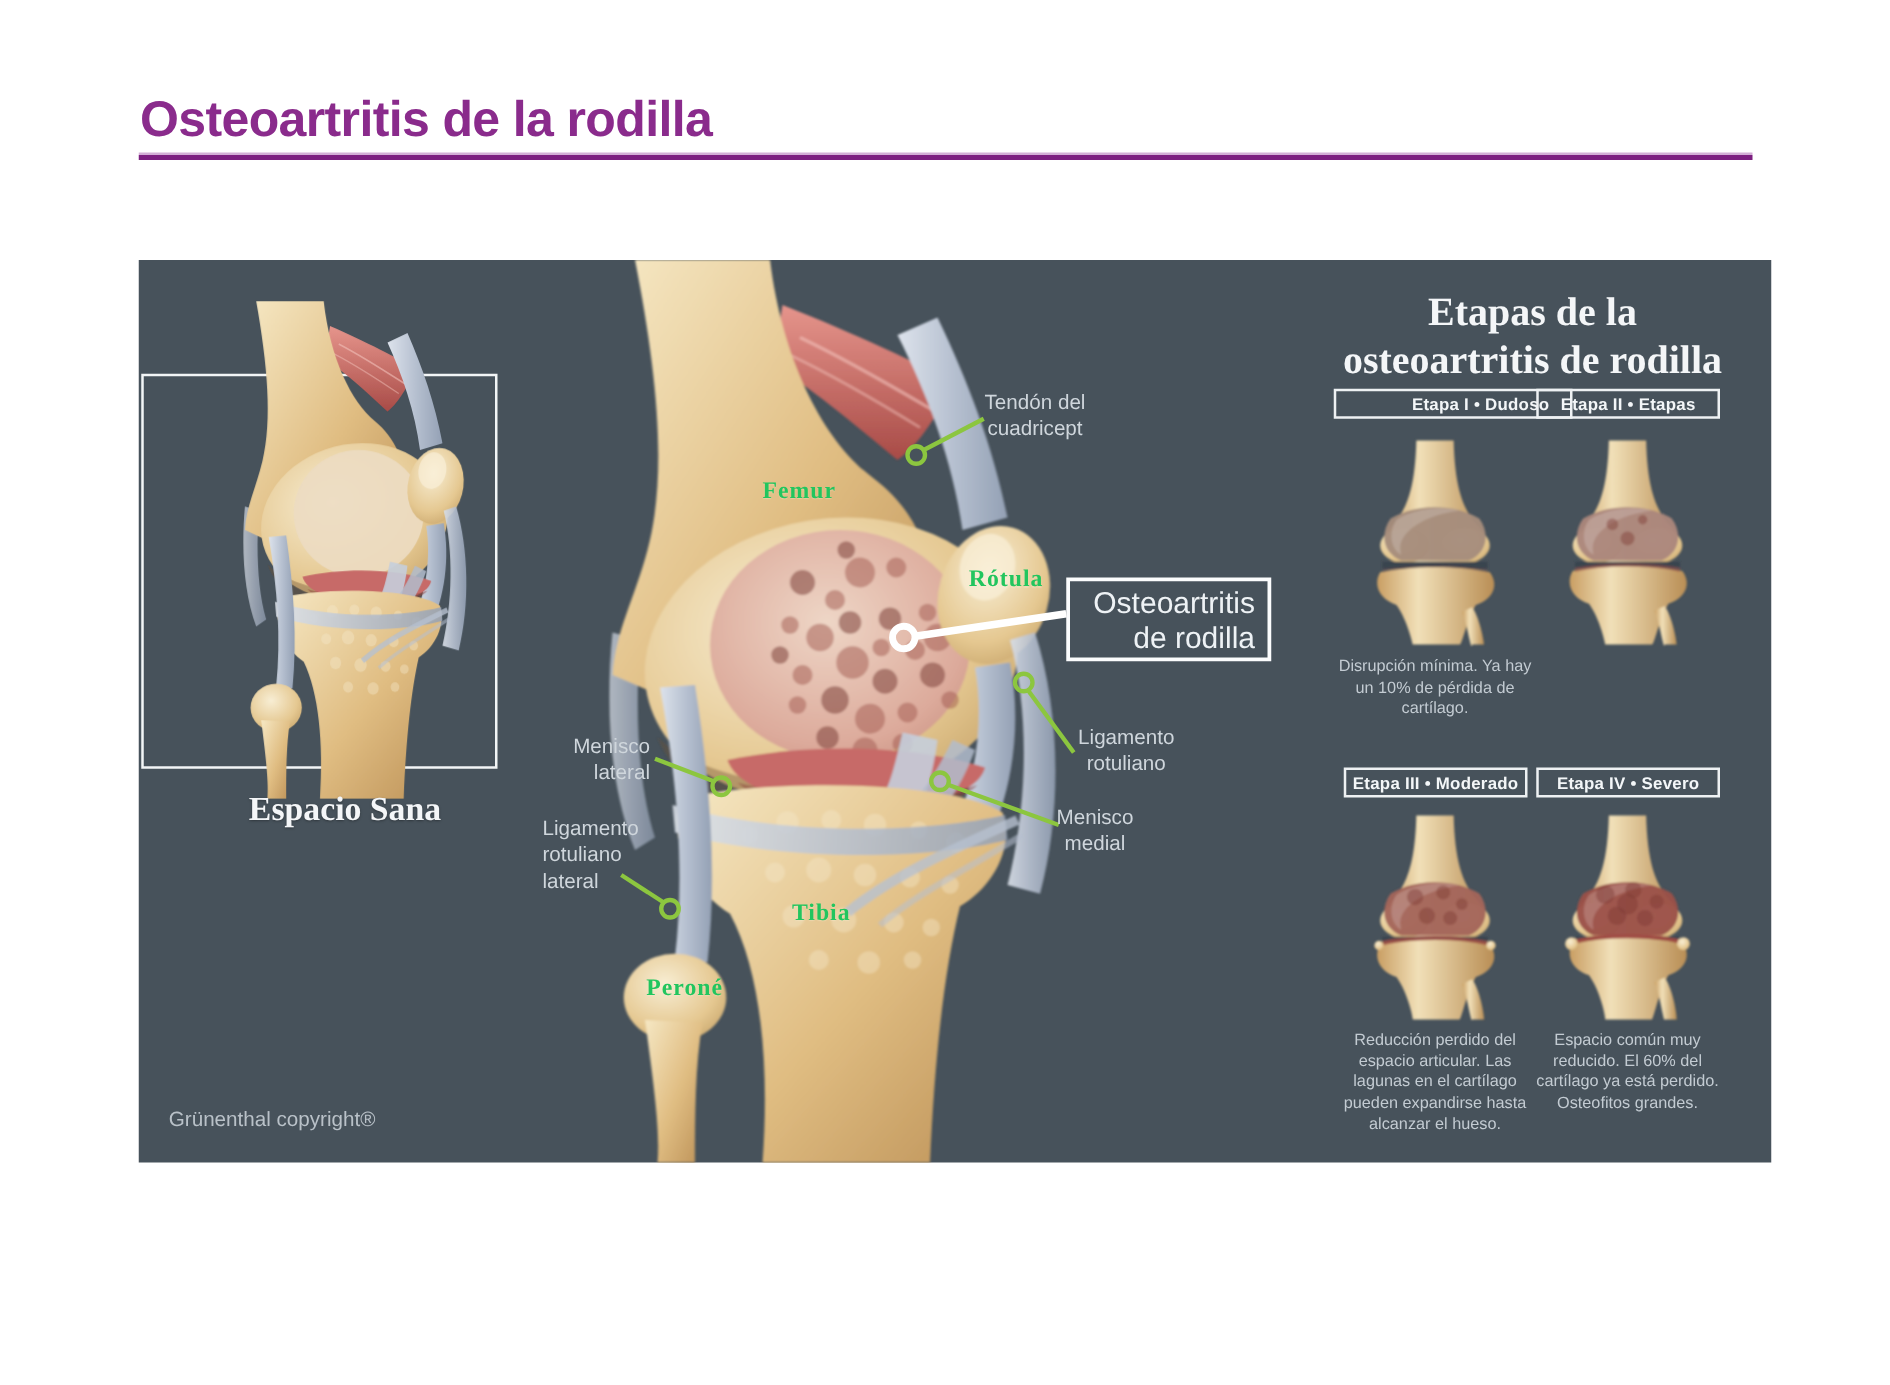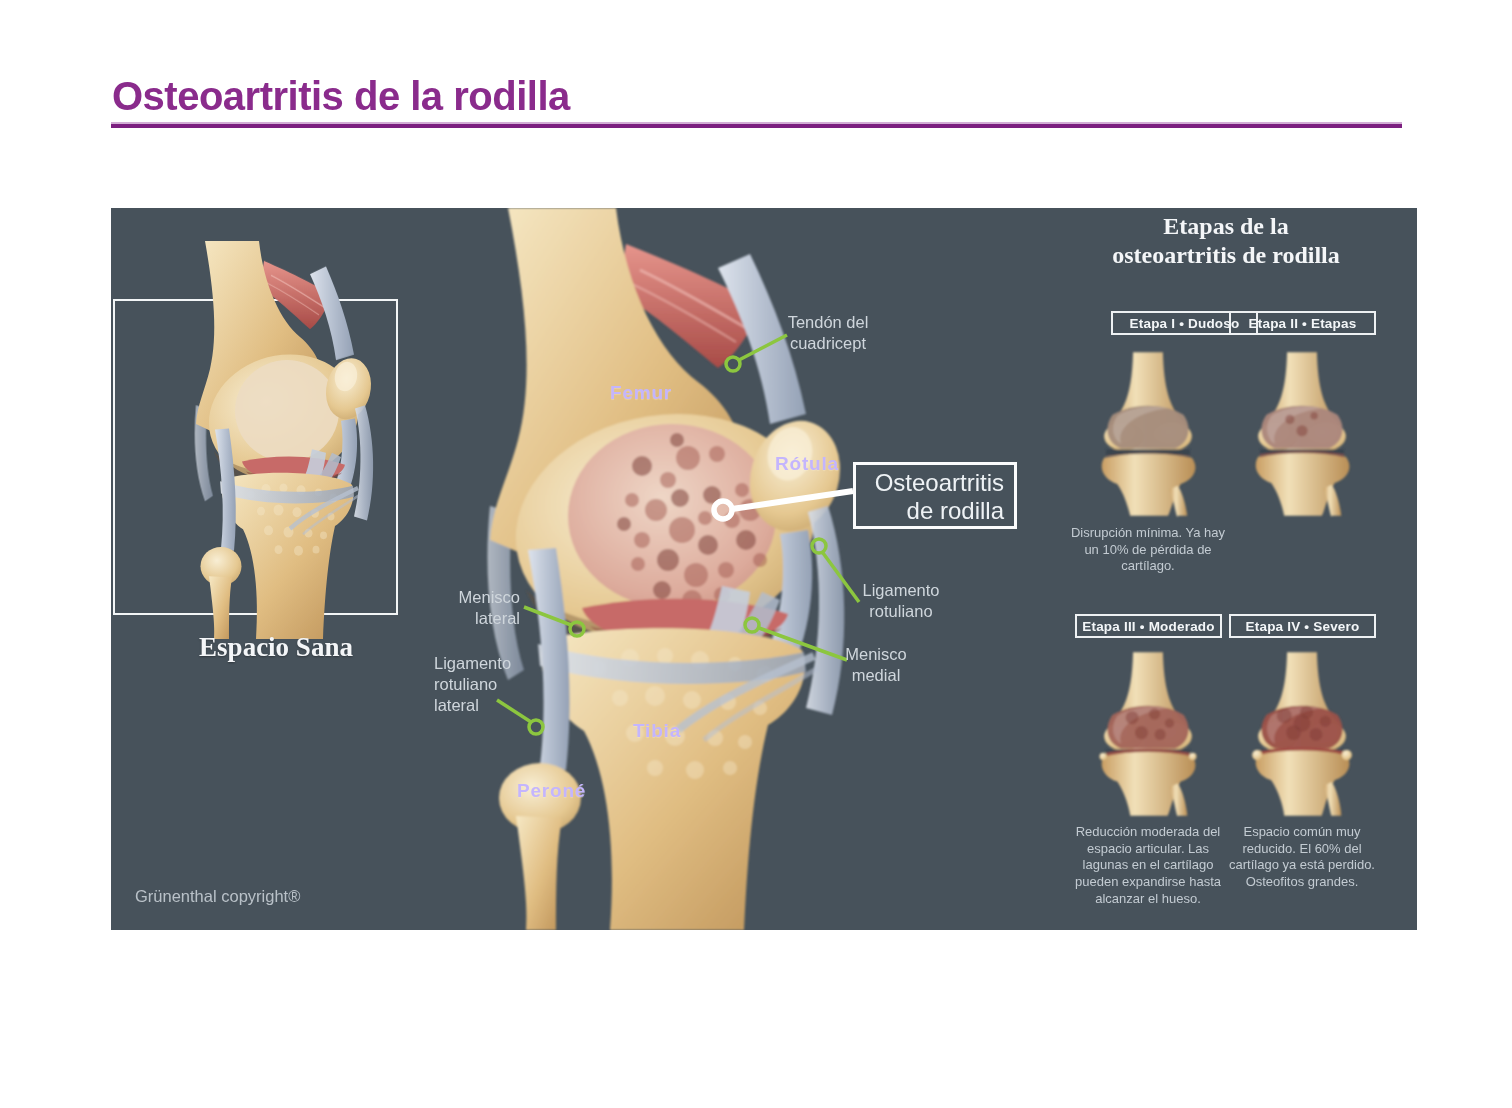--- a/index.html
+++ b/index.html
@@ -18,30 +18,30 @@
   .inset-knee{position:absolute;left:55px;top:33px;width:225px;height:398px;}
   .inset-caption{position:absolute;left:20px;top:424px;width:290px;text-align:center;
         font-family:"Liberation Serif",serif;font-weight:bold;font-size:27px;color:#f4f6f8;
         text-shadow:0 1px 2px rgba(0,0,0,0.35);}
 
   .main-knee{position:absolute;left:319px;top:0;width:450px;height:722px;}
   .overlay{position:absolute;left:0;top:0;pointer-events:none;}
 
   .lbl{position:absolute;font-size:16.5px;line-height:1.27;color:#cfd6dc;}
   .lbl .ln{display:block;}
-  .bone-lbl{position:absolute;font-family:Liberation Sans, sans-serif;font-weight:bold;
-        font-size:19px;color:#c4b5fd;letter-spacing:0.8px;
+  .bone-lbl{position:absolute;font-family:Liberation Serif, serif;font-weight:bold;
+        font-size:19px;color:#22c55e;letter-spacing:0.8px;
         text-shadow:0 1px 1px rgba(246,238,216,0.35);}
   .callout{position:absolute;left:742px;top:254px;width:164px;height:67px;
         border:3px solid #fbfcfd;box-sizing:border-box;text-align:right;
         padding:4px 10px 0 0;color:#eef2f5;font-size:24px;line-height:28px;}
 
   
-  .stages-heading{position:absolute;left:954px;top:4px;width:322px;text-align:center;
-        font-family:"Liberation Serif",serif;font-weight:bold;font-size:24px;
+  .stages-heading{position:absolute;left:954px;top:22px;width:322px;text-align:center;
+        font-family:"Liberation Serif",serif;font-weight:bold;font-size:32px;
         line-height:1.2;color:#f4f6f8;}
   .stage-box{position:absolute;width:143px;height:20px;border:2px solid #eef1f3;
         color:#f3f6f8;font-weight:bold;font-size:13.5px;text-align:center;
         line-height:21px;letter-spacing:0.2px;}
   .stage-knee{position:absolute;width:140px;height:172px;}
   .stage-desc{position:absolute;width:164px;font-size:13px;line-height:1.28;
         color:#c3cbd2;text-align:center;}
 
   .copyright{position:absolute;left:24px;top:679px;font-size:16.5px;color:#b9c1c8;}
 </style>
@@ -298,21 +298,21 @@
       <span class="ln">lateral</span>
     </div>
     <div class="bone-lbl" style="left:506px;top:512px;width:80px;text-align:center;">Tibia</div>
     <div class="bone-lbl" style="left:406px;top:572px;">Peroné</div>
 
     <div class="stages-heading">
       <span class="ln" style="display:block;">Etapas de la</span>
       <span class="ln" style="display:block;">osteoartritis de rodilla</span>
     </div>
 
-    <div class="stage-box" style="left:1000px;top:103px;">Etapa I • Dudoso</div>
+    <div class="stage-box" style="left:956px;top:103px;padding-left:44px;">Etapa I • Dudoso</div>
     <div class="stage-box" style="left:1118px;top:103px;">Etapa II • Etapas</div>
     <div class="stage-knee" style="left:967px;top:140px;"><svg viewBox="0 0 150 175" width="100%" height="100%">
 <defs>
 <linearGradient id="s1bl" x1="0" y1="0" x2="1" y2="1">
  <stop offset="0" stop-color="#f6e8c4"></stop>
               <stop offset="0.55" stop-color="#e0bd82"></stop>
               <stop offset="1" stop-color="#bd9258"></stop>
             </linearGradient>
 <linearGradient id="s1bv" x1="0" y1="0" x2="1" y2="0">
  <stop offset="0" stop-color="#c99e63"></stop>
@@ -513,18 +513,18 @@
             <circle cx="90" cy="88" r="7" fill="#7e3b36" opacity="0.45"></circle>
             <circle cx="75" cy="76" r="9" fill="#7e3b36" opacity="0.45"></circle>
 <path d="M30,104 L120,104 L120,106 L30,106 Z" fill="#39434c" opacity="0.9"></path>
 <path d="M28,109 C52,103 98,103 122,109 C131,121 123,133 110,137 C102,151 98,172 96,175 L56,175 C56,172 52,151 42,137 C29,133 21,121 28,109 Z" fill="url(#s4bv)"></path>
 <path d="M30,108 C55,102 95,102 120,108" stroke="#a04a42" stroke-width="3.5" fill="none" opacity="0.95"></path>
 <path d="M107,139 C115,151 118,176 117,175 L107,175 C106,178 103,154 98,143 Z" fill="url(#s4bv)"></path>
 <circle cx="27" cy="110" r="5.5" fill="url(#s4br)"></circle>
             <circle cx="123" cy="110" r="5.5" fill="url(#s4br)"></circle>
 </g>
         </svg></div>
-    <div class="stage-desc" style="left:955px;top:616px;">Reducción moderada del espacio articular. Las lagunas en el cartílago pueden expandirse hasta alcanzar el hueso.</div>
+    <div class="stage-desc" style="left:955px;top:616px;">Reducción perdido del espacio articular. Las lagunas en el cartílago pueden expandirse hasta alcanzar el hueso.</div>
     <div class="stage-desc" style="left:1109px;top:616px;">Espacio común muy reducido. El 60% del cartílago ya está perdido. Osteofitos grandes.</div>
 
     <div class="copyright">Grünenthal copyright®</div>
   </div>
 </div>
 
 </body></html>

